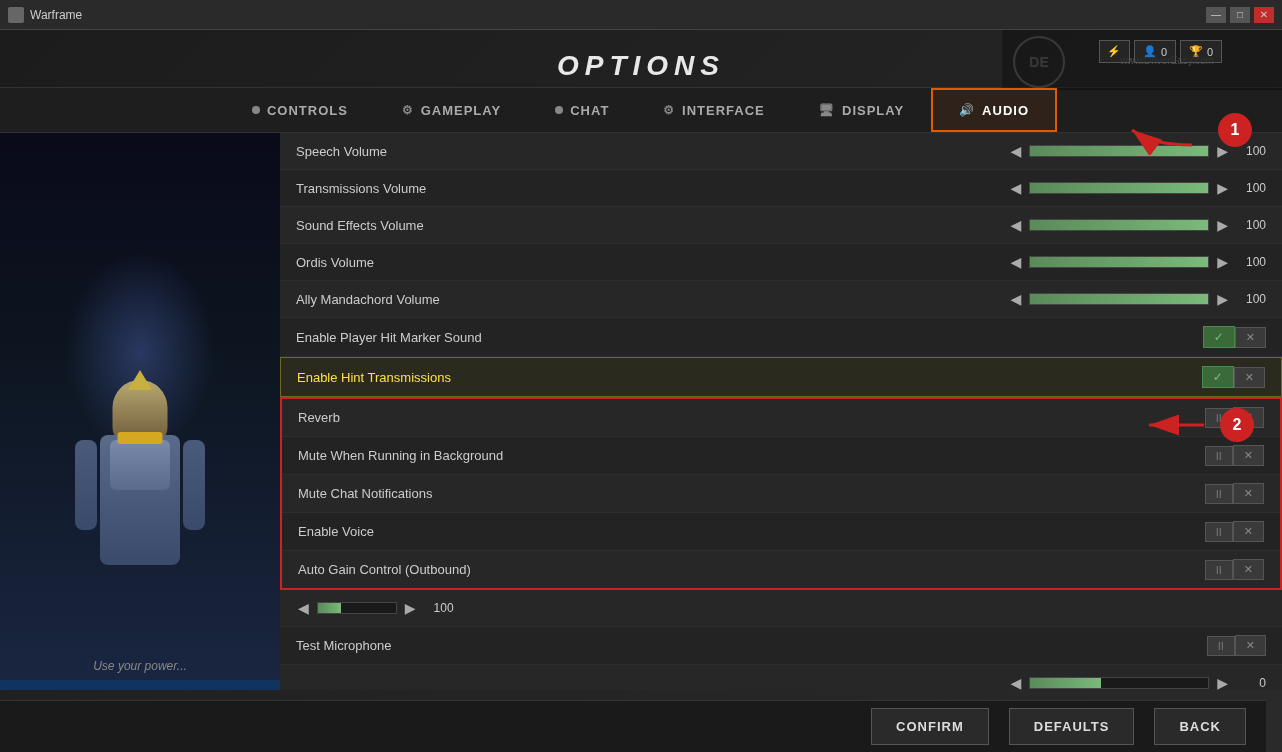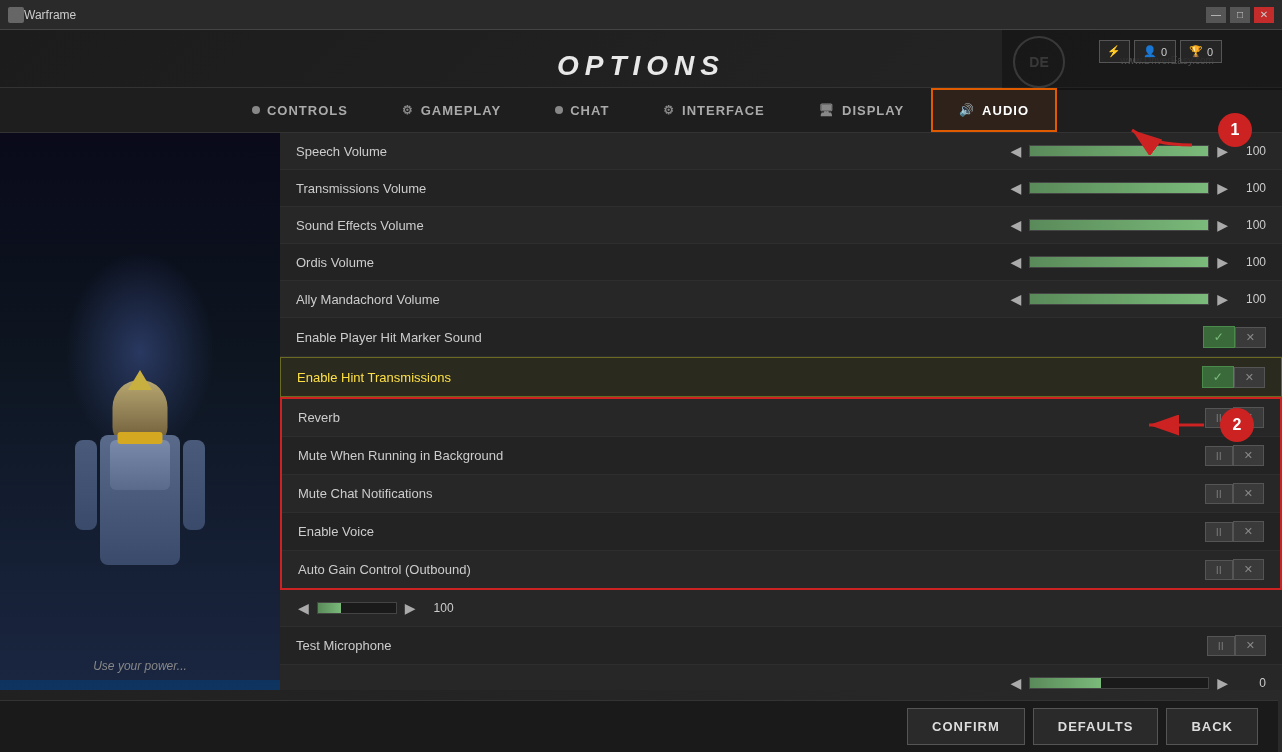--- a/index.html
+++ b/index.html
@@ -19,20 +19,21 @@
       background: #2a2a2a;
       display: flex;
       align-items: center;
       justify-content: space-between;
       padding: 0 8px;
       border-bottom: 1px solid #444;
     }
     .title-bar-left {
       display: flex;
       align-items: center;
+      gap: 6px;
       color: #ccc;
       font-size: 12px;
     }
     .title-bar-icon {
       width: 16px;
       height: 16px;
       background: #666;
       border-radius: 2px;
     }
     .title-bar-controls {
@@ -292,28 +293,28 @@
     }
     .toggle-check {
       color: #7aba7a;
       font-size: 12px;
     }
 
     
     .bottom-buttons {
       position: absolute;
       bottom: 0;
-      right: 4px;
+      right: 16px;
       left: 0;
       height: 52px;
       display: flex;
       justify-content: flex-end;
       align-items: center;
       padding: 0 20px;
-      gap: 8px;
+      gap: 20px;
       background: #1a1a1a;
       border-top: 1px solid #333;
     }
     .btn-action {
       background: #2a2a2a;
       border: 1px solid #555;
       color: #ddd;
       padding: 10px 24px;
       font-size: 13px;
       font-weight: bold;

